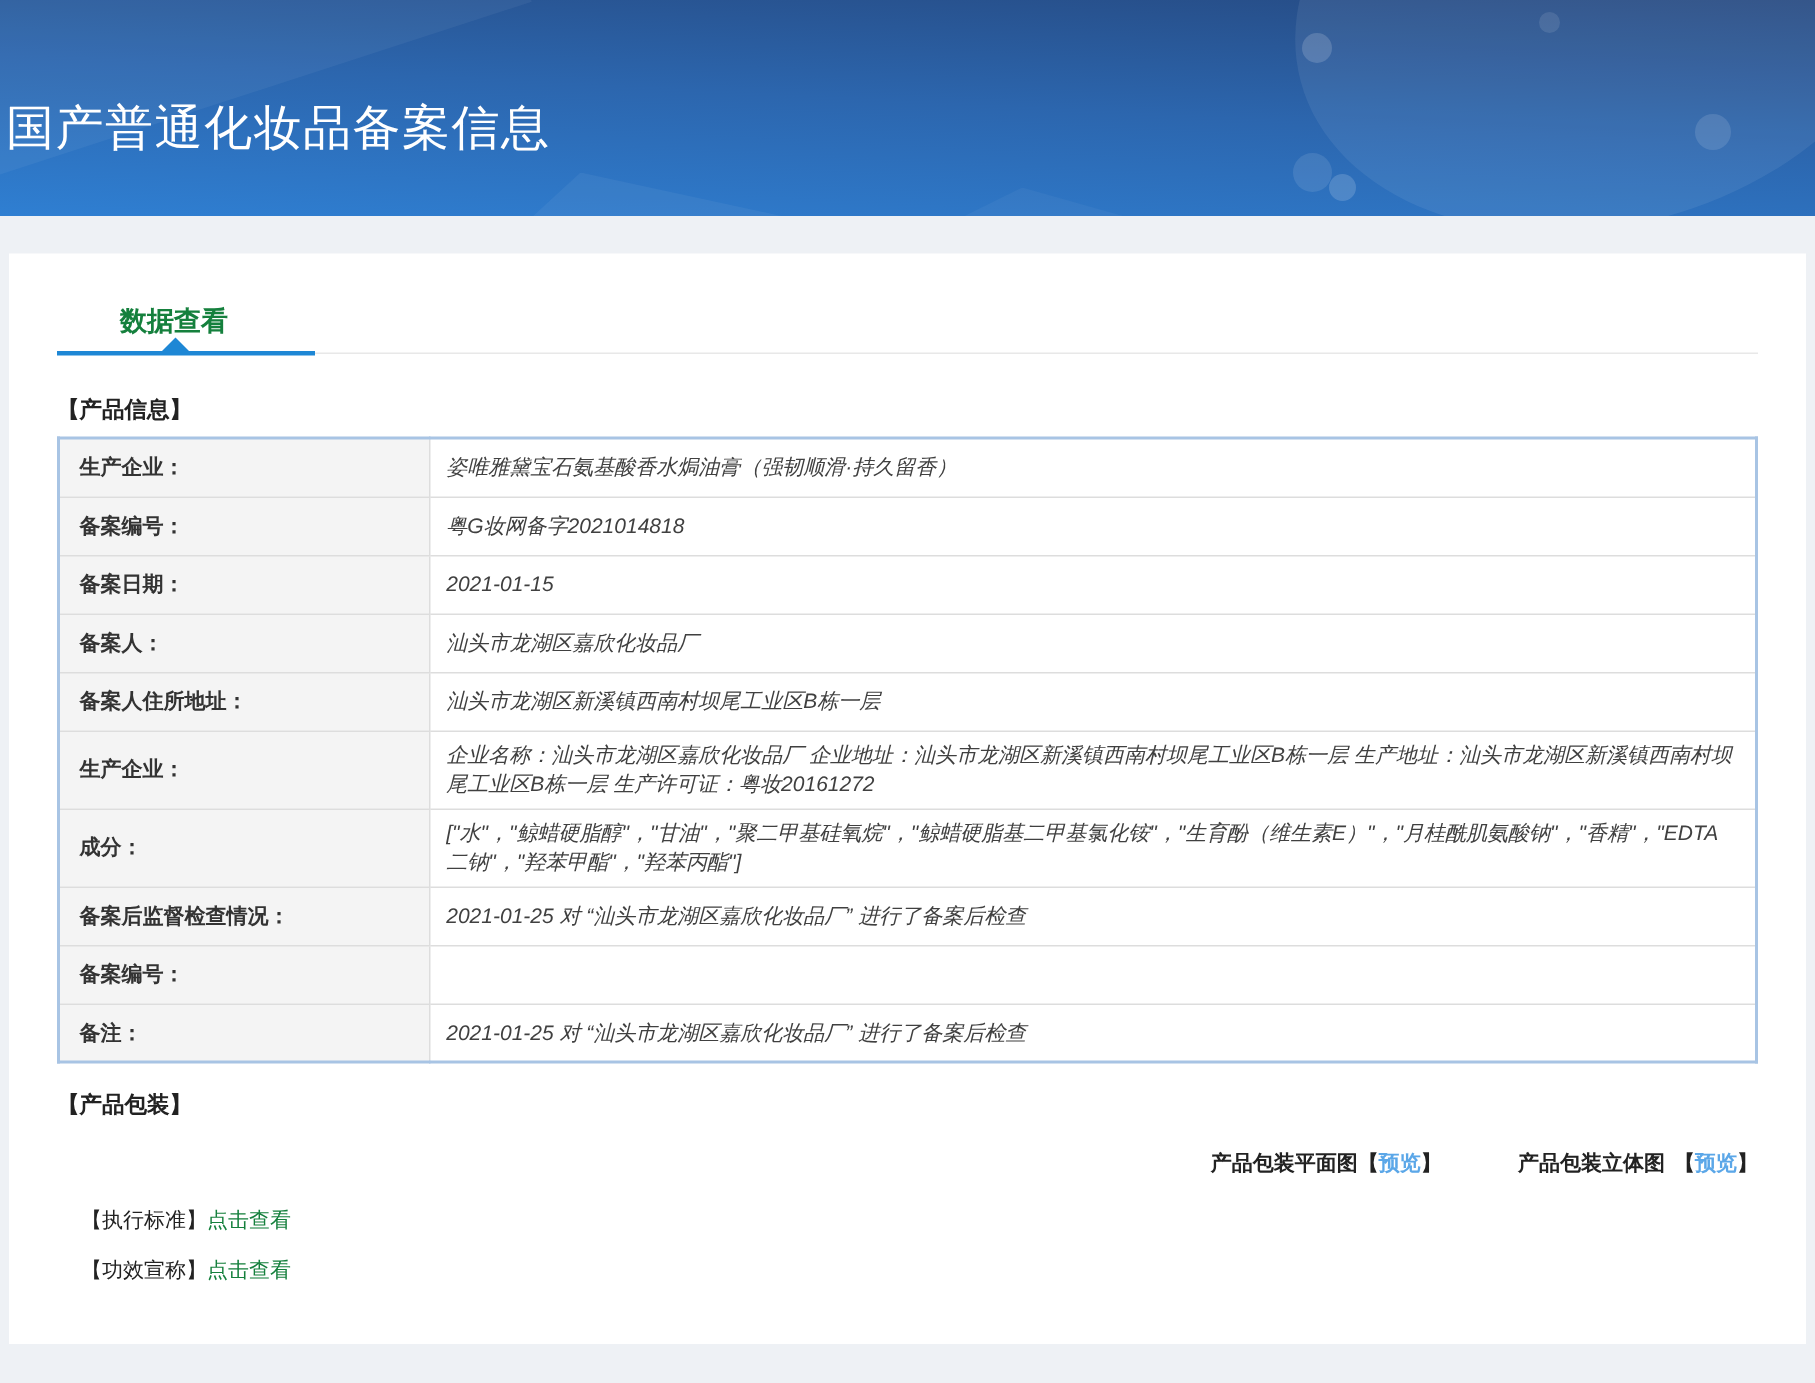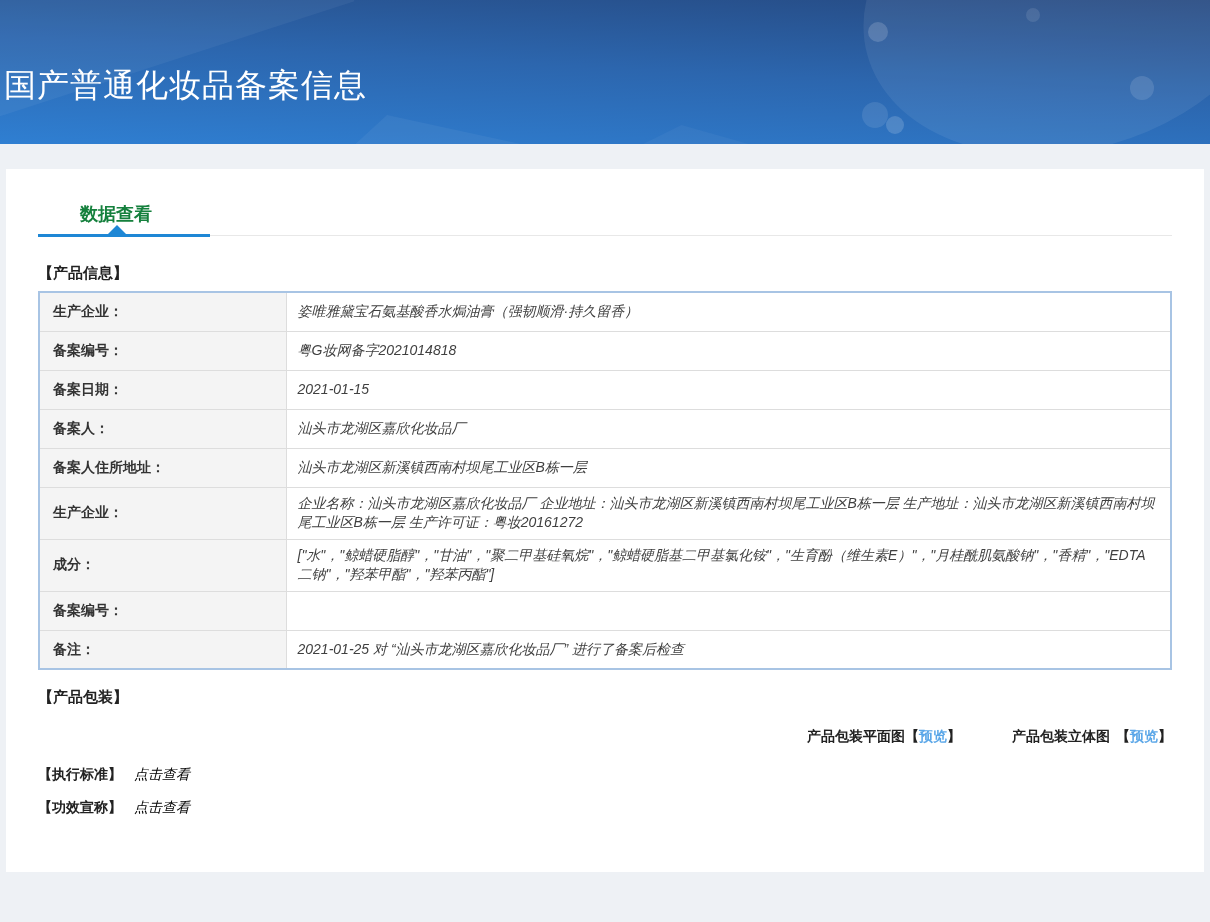--- a/index.html
+++ b/index.html
@@ -122,24 +122,24 @@
   .pack-item .gap { display: inline-block; width: 6px; }
   a.preview-link {
     color: #5ba7e8; text-decoration: none; font-weight: bold;
     cursor: pointer;
   }
   
   .std-row {
     margin-top: 20px;
     font-size: 14px;
   }
-  .std-row .row-title { font-weight: bold; color: #222222; }
+  .std-row .row-title { font-weight: normal; color: #222222; margin-left: 16px; }
   a.view-link {
-    margin-left: 12px;
-    color: #000000; text-decoration: none; cursor: pointer; font-style: italic;
+    margin-left: 0;
+    color: #15803d; text-decoration: none; cursor: pointer;
   }
   .std-row.second { margin-top: 15px; }
 </style>
 </head>
 <body>
 
 <div class="banner">
   <div class="deco deco-band"></div>
   <div class="deco deco-blob"></div>
   <div class="deco deco-poly1"></div>
@@ -185,20 +185,24 @@
         </tr>
         <tr>
           <th>生产企业：</th>
           <td>企业名称：汕头市龙湖区嘉欣化妆品厂 企业地址：汕头市龙湖区新溪镇西南村坝尾工业区B栋一层 生产地址：汕头市龙湖区新溪镇西南村坝尾工业区B栋一层 生产许可证：粤妆20161272</td>
         </tr>
         <tr>
           <th>成分：</th>
           <td>["水"，"鲸蜡硬脂醇"，"甘油"，"聚二甲基硅氧烷"，"鲸蜡硬脂基二甲基氯化铵"，"生育酚（维生素E）"，"月桂酰肌氨酸钠"，"香精"，"EDTA 二钠"，"羟苯甲酯"，"羟苯丙酯"]</td>
         </tr>
         <tr>
+          <th>备案后监督检查情况：</th>
+          <td>2021-01-25 对 “汕头市龙湖区嘉欣化妆品厂” 进行了备案后检查</td>
+        </tr>
+        <tr>
           <th>备案编号：</th>
           <td></td>
         </tr>
         <tr>
           <th>备注：</th>
           <td>2021-01-25 对 “汕头市龙湖区嘉欣化妆品厂” 进行了备案后检查</td>
         </tr>
       </tbody>
   </table>
 

